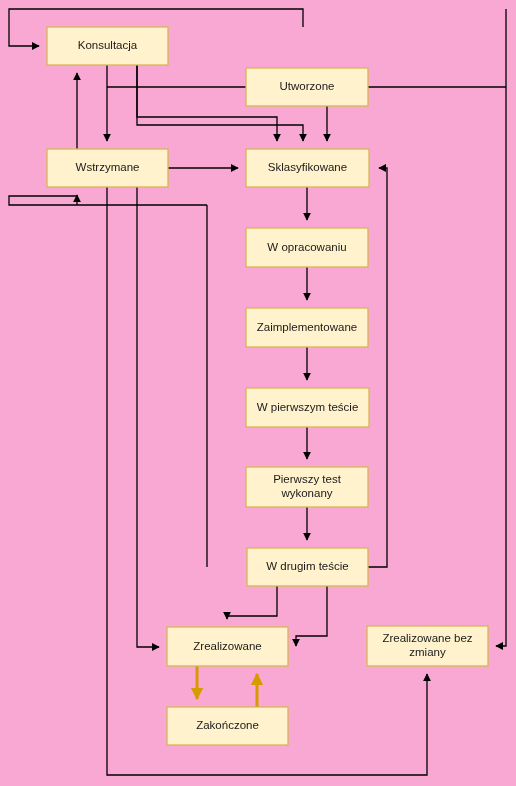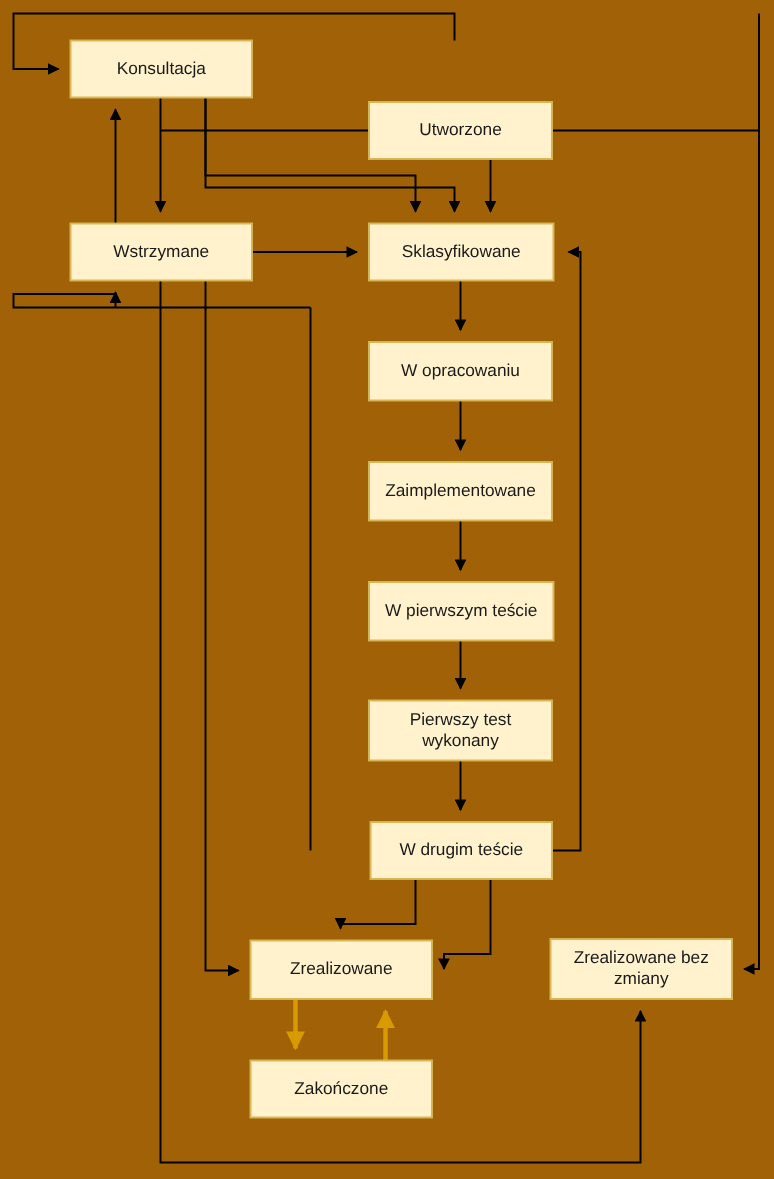--- a/index.html
+++ b/index.html
@@ -10,21 +10,21 @@
   body {
     width: 516px;
     height: 786px;
     font-family: "Liberation Sans", sans-serif;
     overflow: hidden;
   }
   #diagram-root {
     position: relative;
     width: 516px;
     height: 786px;
-    background: #a16207;
+    background: #f9a8d4;
   }
   svg.flow {
     position: absolute;
     top: 0;
     left: 0;
     width: 516px;
     height: 786px;
   }
   .conn {
     fill: none;

